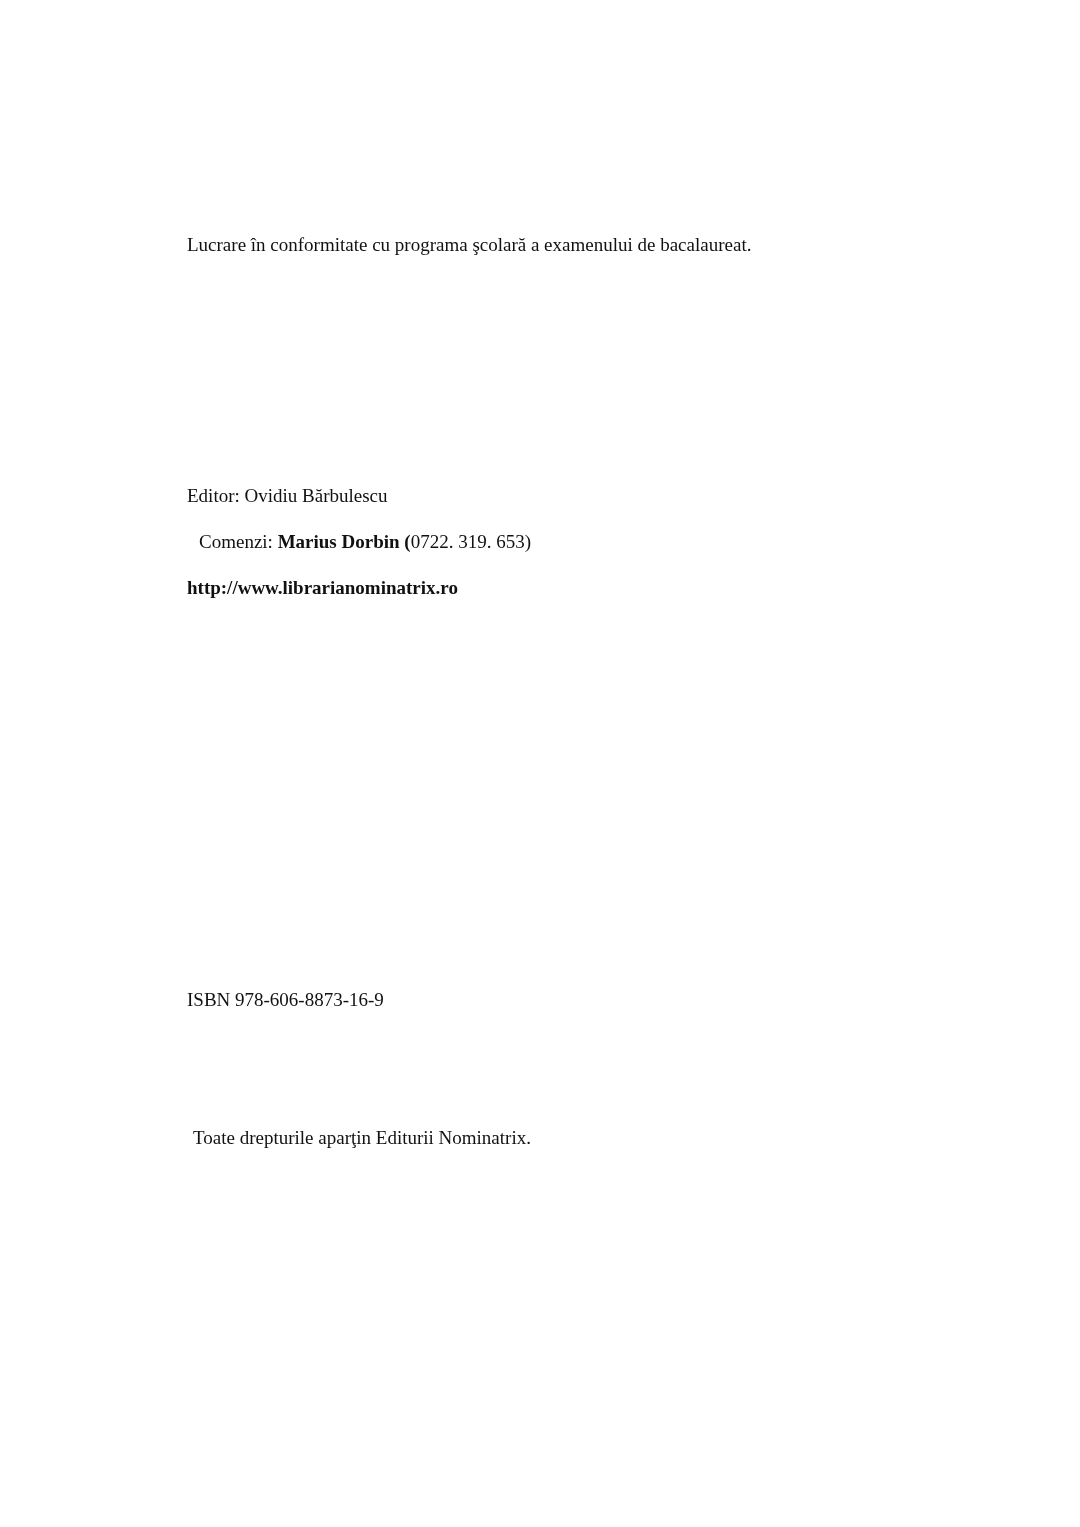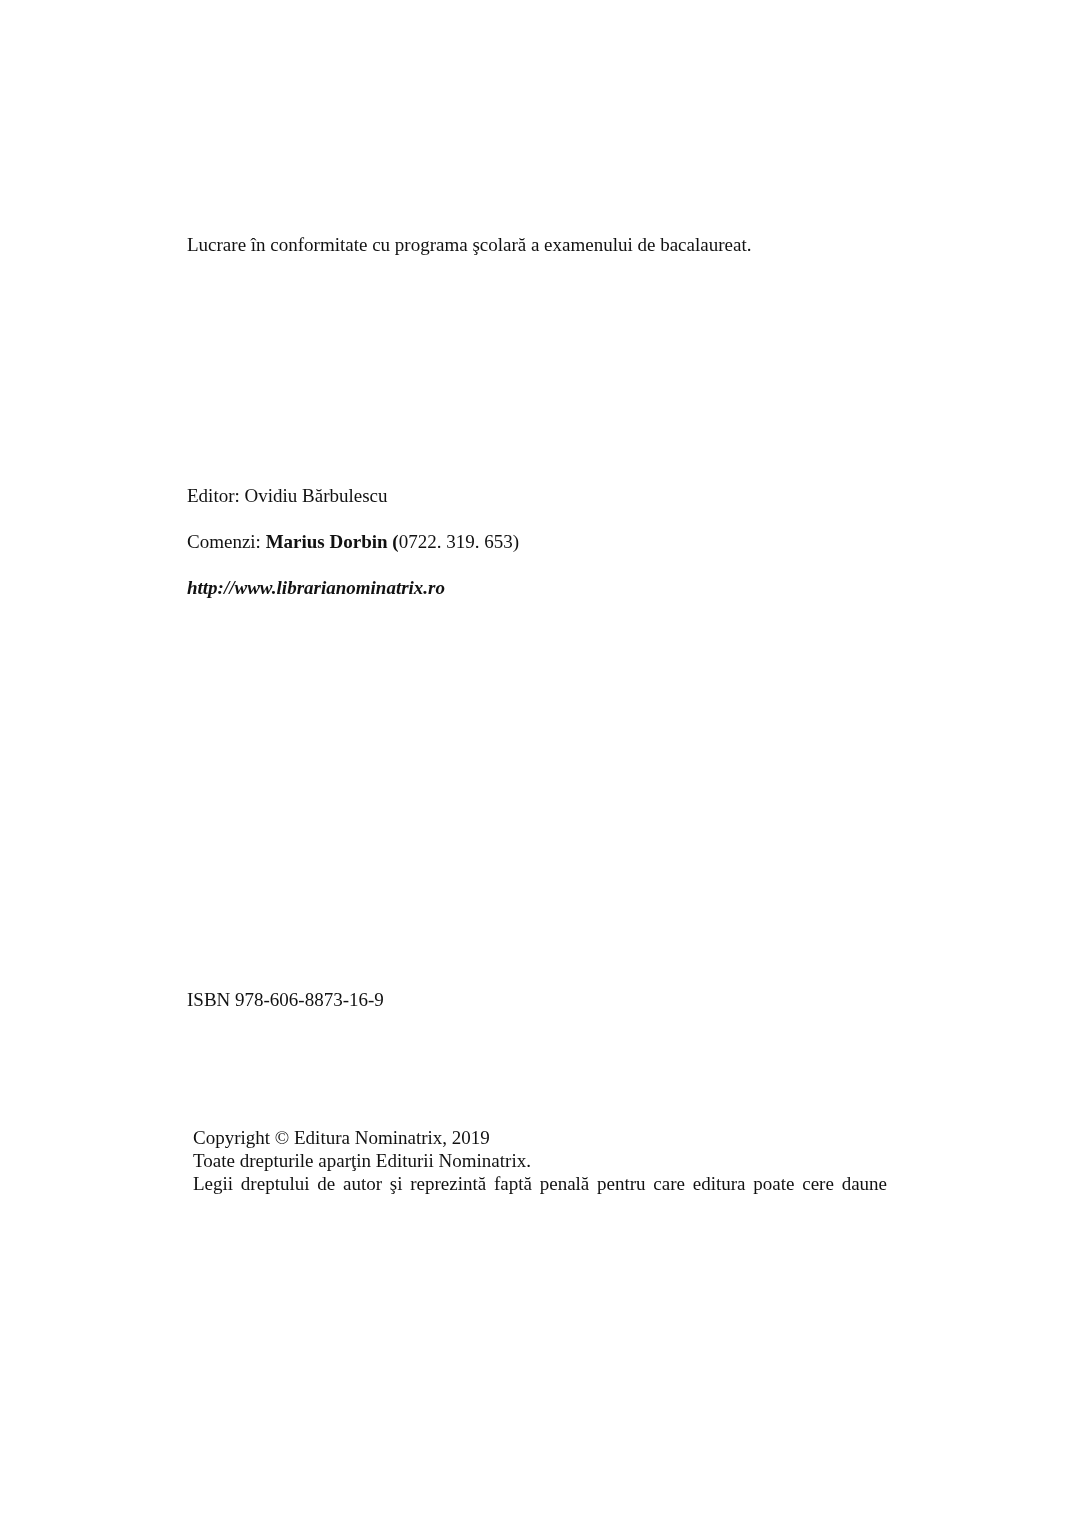--- a/index.html
+++ b/index.html
@@ -40,27 +40,25 @@
 <body>
 
 <div>
 
   <div class="line" style="top:233px;">Lucrare în conformitate cu programa şcolară a examenului de bacalaureat.</div>
 
   <div class="line" style="top:484px;">
     <span>Editor: </span><span>Ovidiu Bărbulescu</span>
   </div>
 
-  <div class="line" style="top:530px;">
+  <div class="line" style="top:530px;margin-left:12px;">
     <span>Comenzi: </span><span class="bold">Marius Dorbin (</span><span>0722. 319. 653)</span>
   </div>
 
-  <div class="line bold" style="top:576px;font-style:italic;">http://www.librarianominatrix.ro</div>
+  <div class="line bold" style="top:576px;">http://www.librarianominatrix.ro</div>
 
   <div class="line" style="top:988px;text-align:center;">ISBN 978-606-8873-16-9</div>
 
   <div class="block" style="top:1126px;">
-    <div>Copyright © Editura Nominatrix, 2019</div>
     <div>Toate drepturile aparţin Editurii Nominatrix.</div>
-    <div class="justify">Legii dreptului de autor şi reprezintă faptă penală pentru care editura poate cere daune</div>
   </div>
 
 </div>
 
 </body></html>

